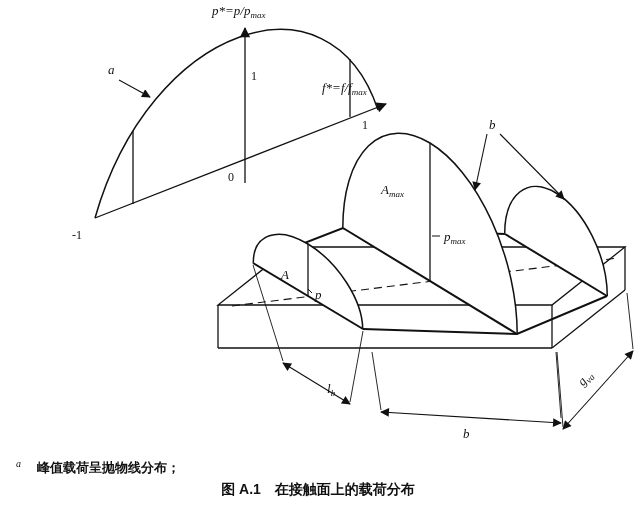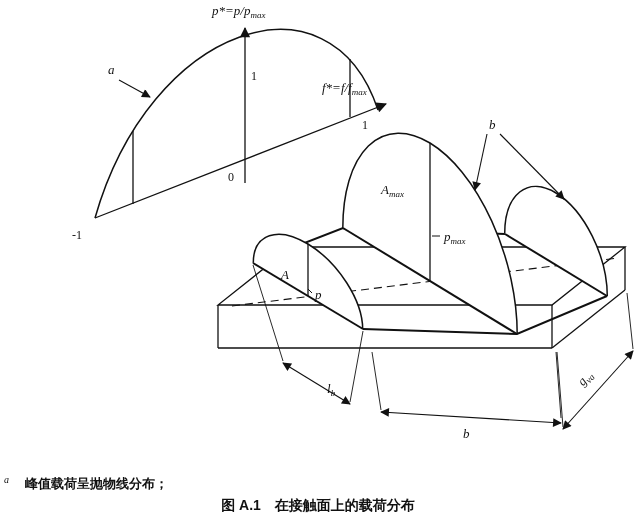--- a/index.html
+++ b/index.html
@@ -1,21 +1,21 @@
 <!DOCTYPE html>
 <html><head>
 <meta charset="utf-8">
 <style>
   html,body{margin:0;padding:0;background:#fff;}
   body{width:636px;height:520px;font-family:"Liberation Serif",serif;color:#111;overflow:hidden;}
   .fig-wrap{width:636px;}
   svg text{fill:#111;}
   .it{font-style:italic;}
   .num{font-family:"Liberation Serif",serif;}
-  .footnotes{padding-left:4px;margin-top:18px;}
+  .footnotes{padding-left:16px;margin-top:2px;}
   .fn{height:23px;line-height:23px;font-size:13px;font-weight:bold;font-family:"Liberation Sans",sans-serif;}
   .fn sup{font-family:"Liberation Serif",serif;font-style:italic;font-weight:normal;font-size:10px;vertical-align:super;margin-right:16px;}
   .caption{margin-top:6px;text-align:center;font-size:14px;font-weight:bold;font-family:"Liberation Sans",sans-serif;}
   .caption .cap-title{margin-left:14px;font-family:Liberation Serif, serif;}
 </style>
 </head>
 <body>
 
 <div class="fig-wrap">
 <svg viewBox="0 0 636 446" width="636" height="446">

